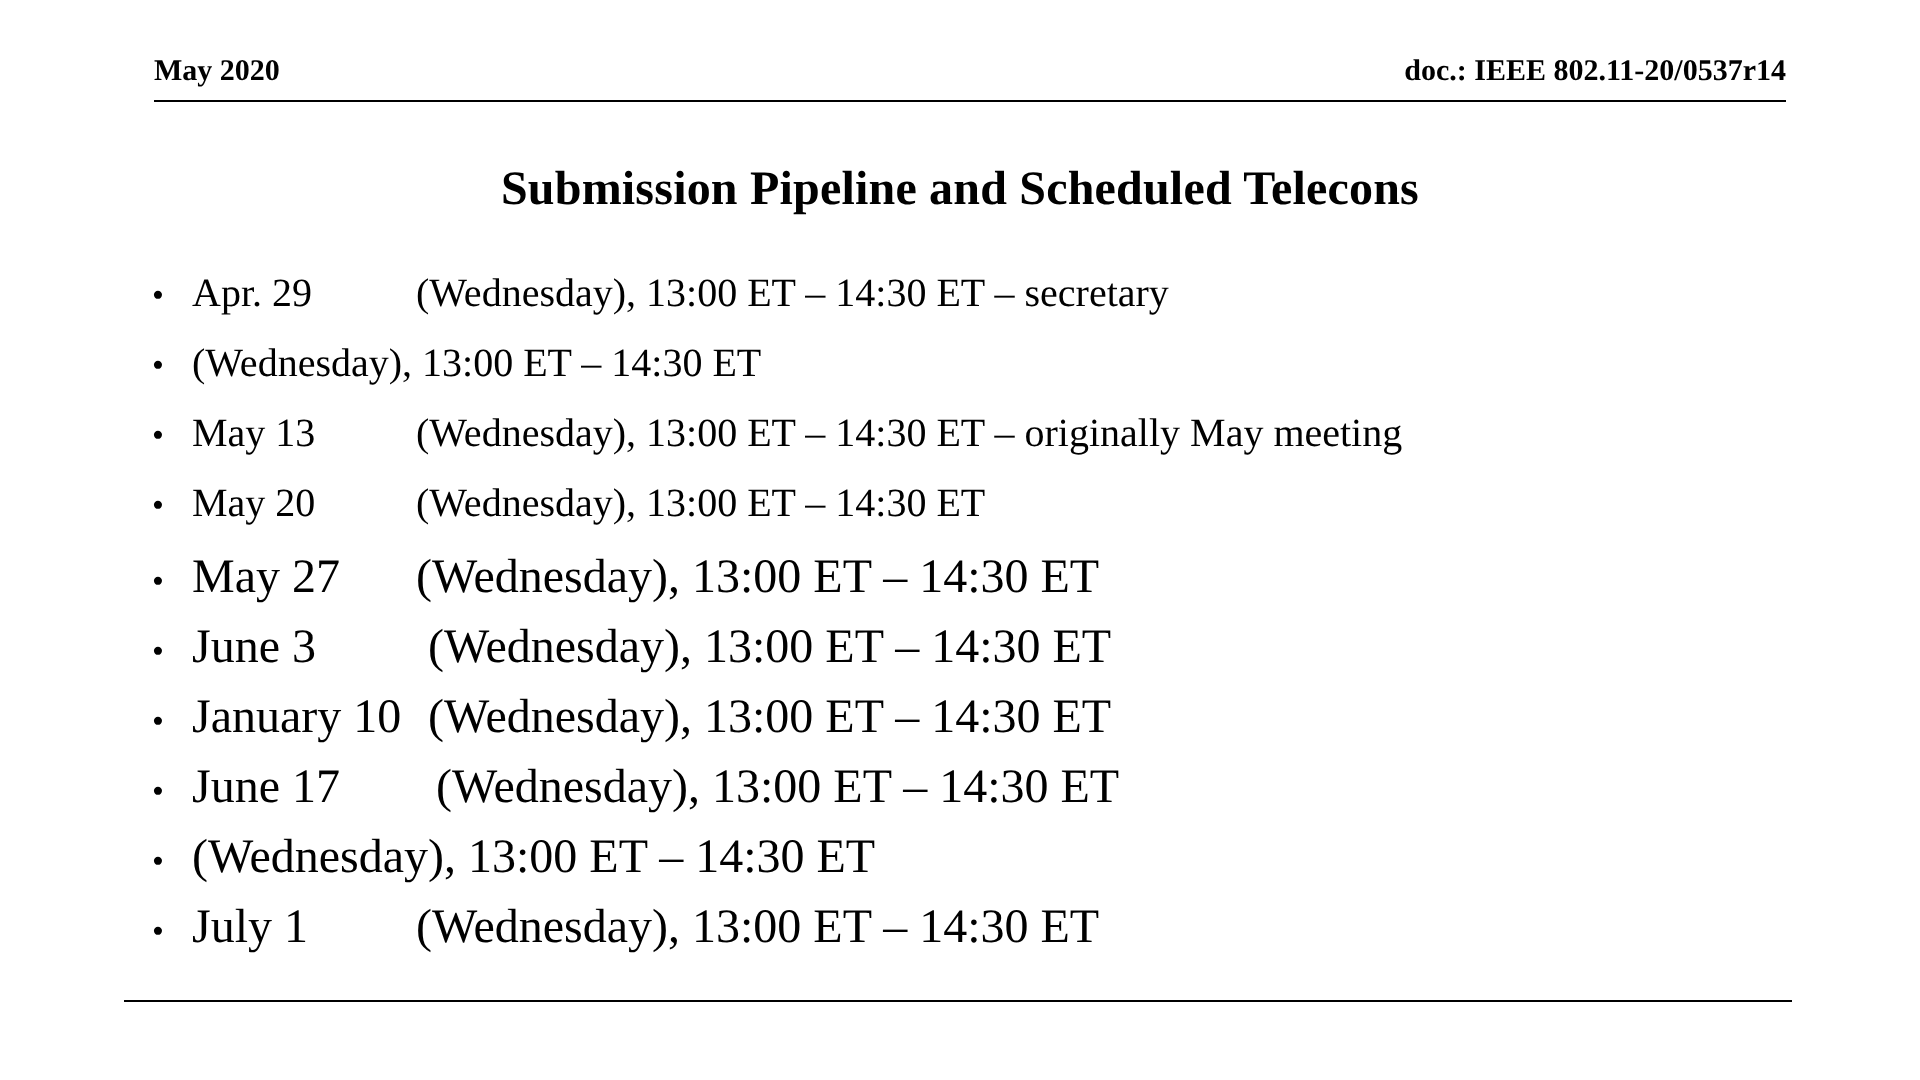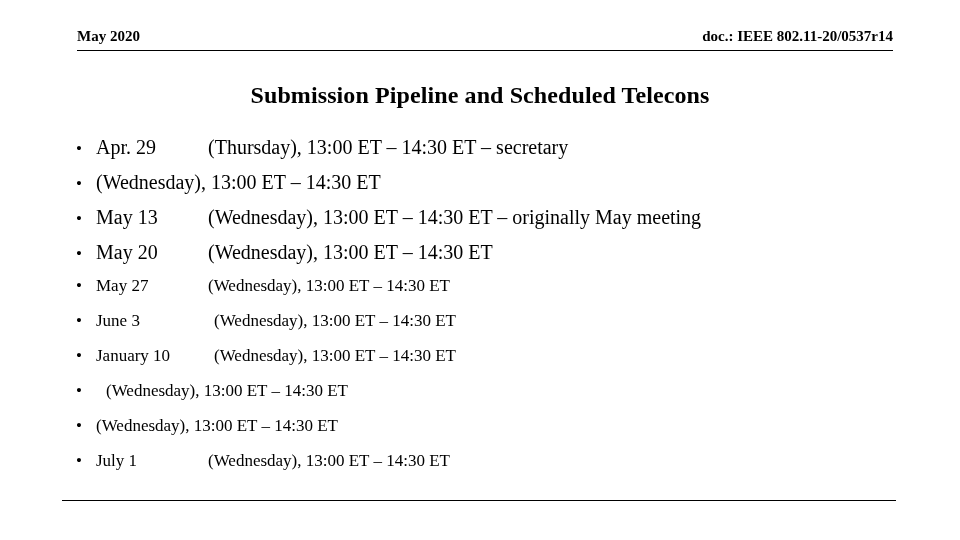--- a/index.html
+++ b/index.html
@@ -93,21 +93,21 @@
     font-family: "Liberation Serif", serif;
   }
   .bullet-desc {
     flex: 0 0 auto;
     white-space: nowrap;
     font-family: "Liberation Serif", serif;
   }
 
   
   .sz-20 .bullet-date, .sz-20 .bullet-desc { font-size: 20px; }
-  .sz-21 .bullet-date, .sz-21 .bullet-desc { font-size: 17px; }
+  .sz-21 .bullet-date, .sz-21 .bullet-desc { font-size: 24px; }
 
   .sz-20 .bullet-date { width: 112px; }
   .sz-21 .bullet-date { width: 112px; }
 
   .indent-0 .bullet-desc { padding-left: 0px; }
   .indent-1 .bullet-desc { padding-left: 6px; }
   .indent-2 .bullet-desc { padding-left: 10px; }
 
   
   .footer-rule {
@@ -156,21 +156,21 @@
     <div class="header-rule"></div>
   </div>
 
   <div class="slide-title">Submission Pipeline and Scheduled Telecons</div>
 
   <div class="body-list">
 
     <div class="bullet-row sz-20 indent-0">
       <span class="bullet-mark">•</span>
       <span class="bullet-date">Apr. 29</span>
-      <span class="bullet-desc">(Thursday), 13:00 ET – 14:30 ET – secretary</span>
+      <span class="bullet-desc">(Wednesday), 13:00 ET – 14:30 ET – secretary</span>
     </div>
 
     <div class="bullet-row sz-20 indent-0">
       <span class="bullet-mark">•</span>
       <span class="bullet-desc">(Wednesday), 13:00 ET – 14:30 ET</span>
     </div>
 
     <div class="bullet-row sz-20 indent-0">
       <span class="bullet-mark">•</span>
       <span class="bullet-date">May 13</span>
@@ -196,20 +196,21 @@
     </div>
 
     <div class="bullet-row sz-21 indent-1">
       <span class="bullet-mark">•</span>
       <span class="bullet-date">January 10</span>
       <span class="bullet-desc">(Wednesday), 13:00 ET – 14:30 ET</span>
     </div>
 
     <div class="bullet-row sz-21 indent-2">
       <span class="bullet-mark">•</span>
+      <span class="bullet-date">June 17</span>
       <span class="bullet-desc">(Wednesday), 13:00 ET – 14:30 ET</span>
     </div>
 
     <div class="bullet-row sz-21 indent-0">
       <span class="bullet-mark">•</span>
       <span class="bullet-desc">(Wednesday), 13:00 ET – 14:30 ET</span>
     </div>
 
     <div class="bullet-row sz-21 indent-0">
       <span class="bullet-mark">•</span>

